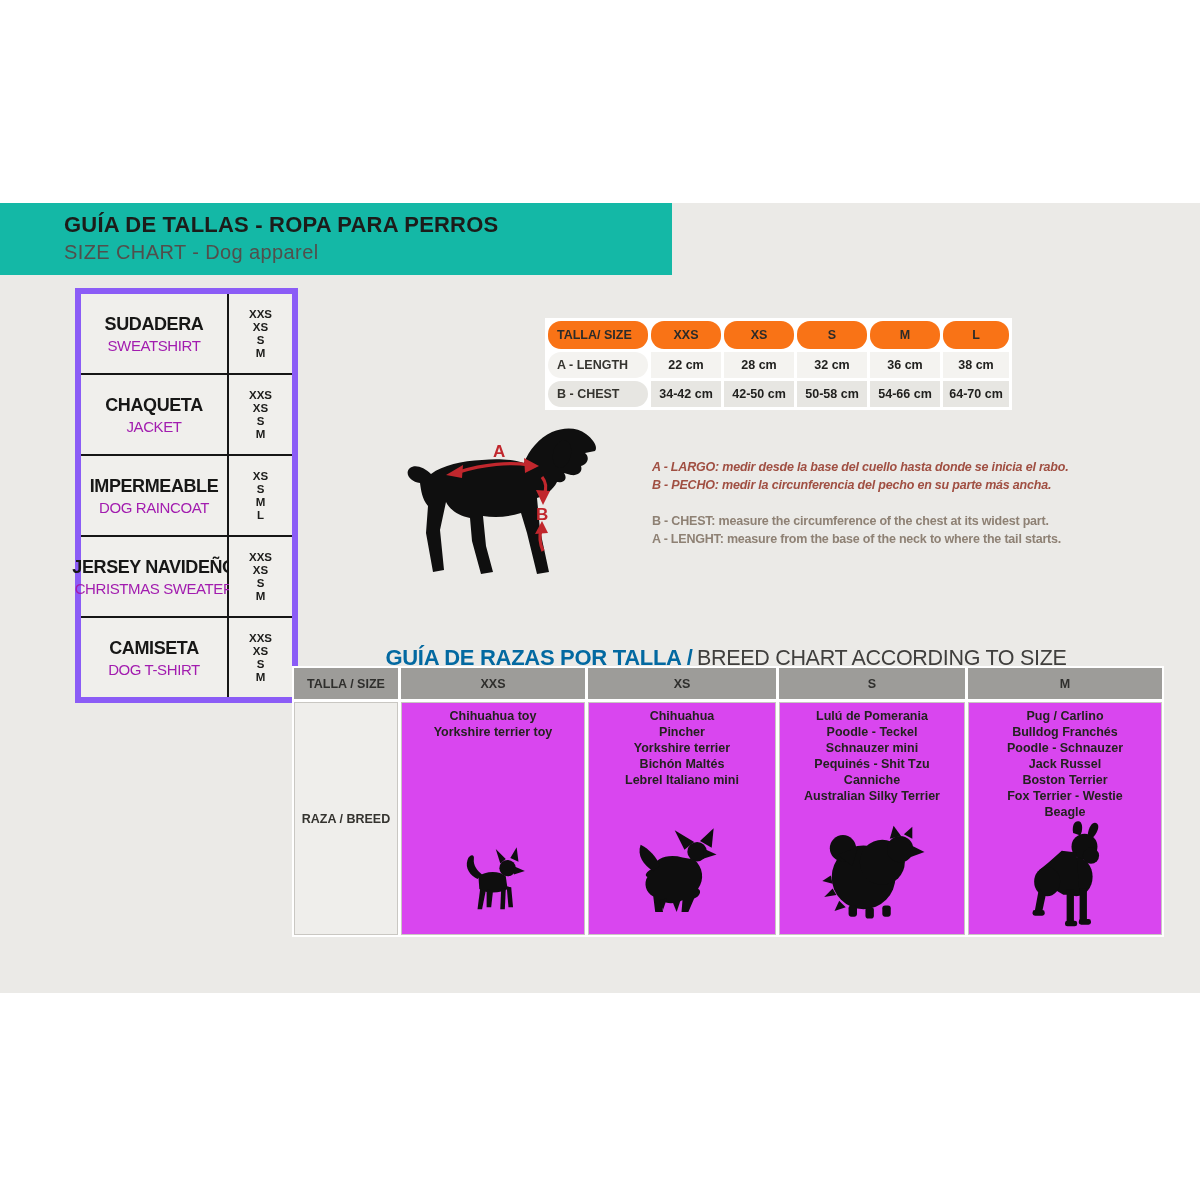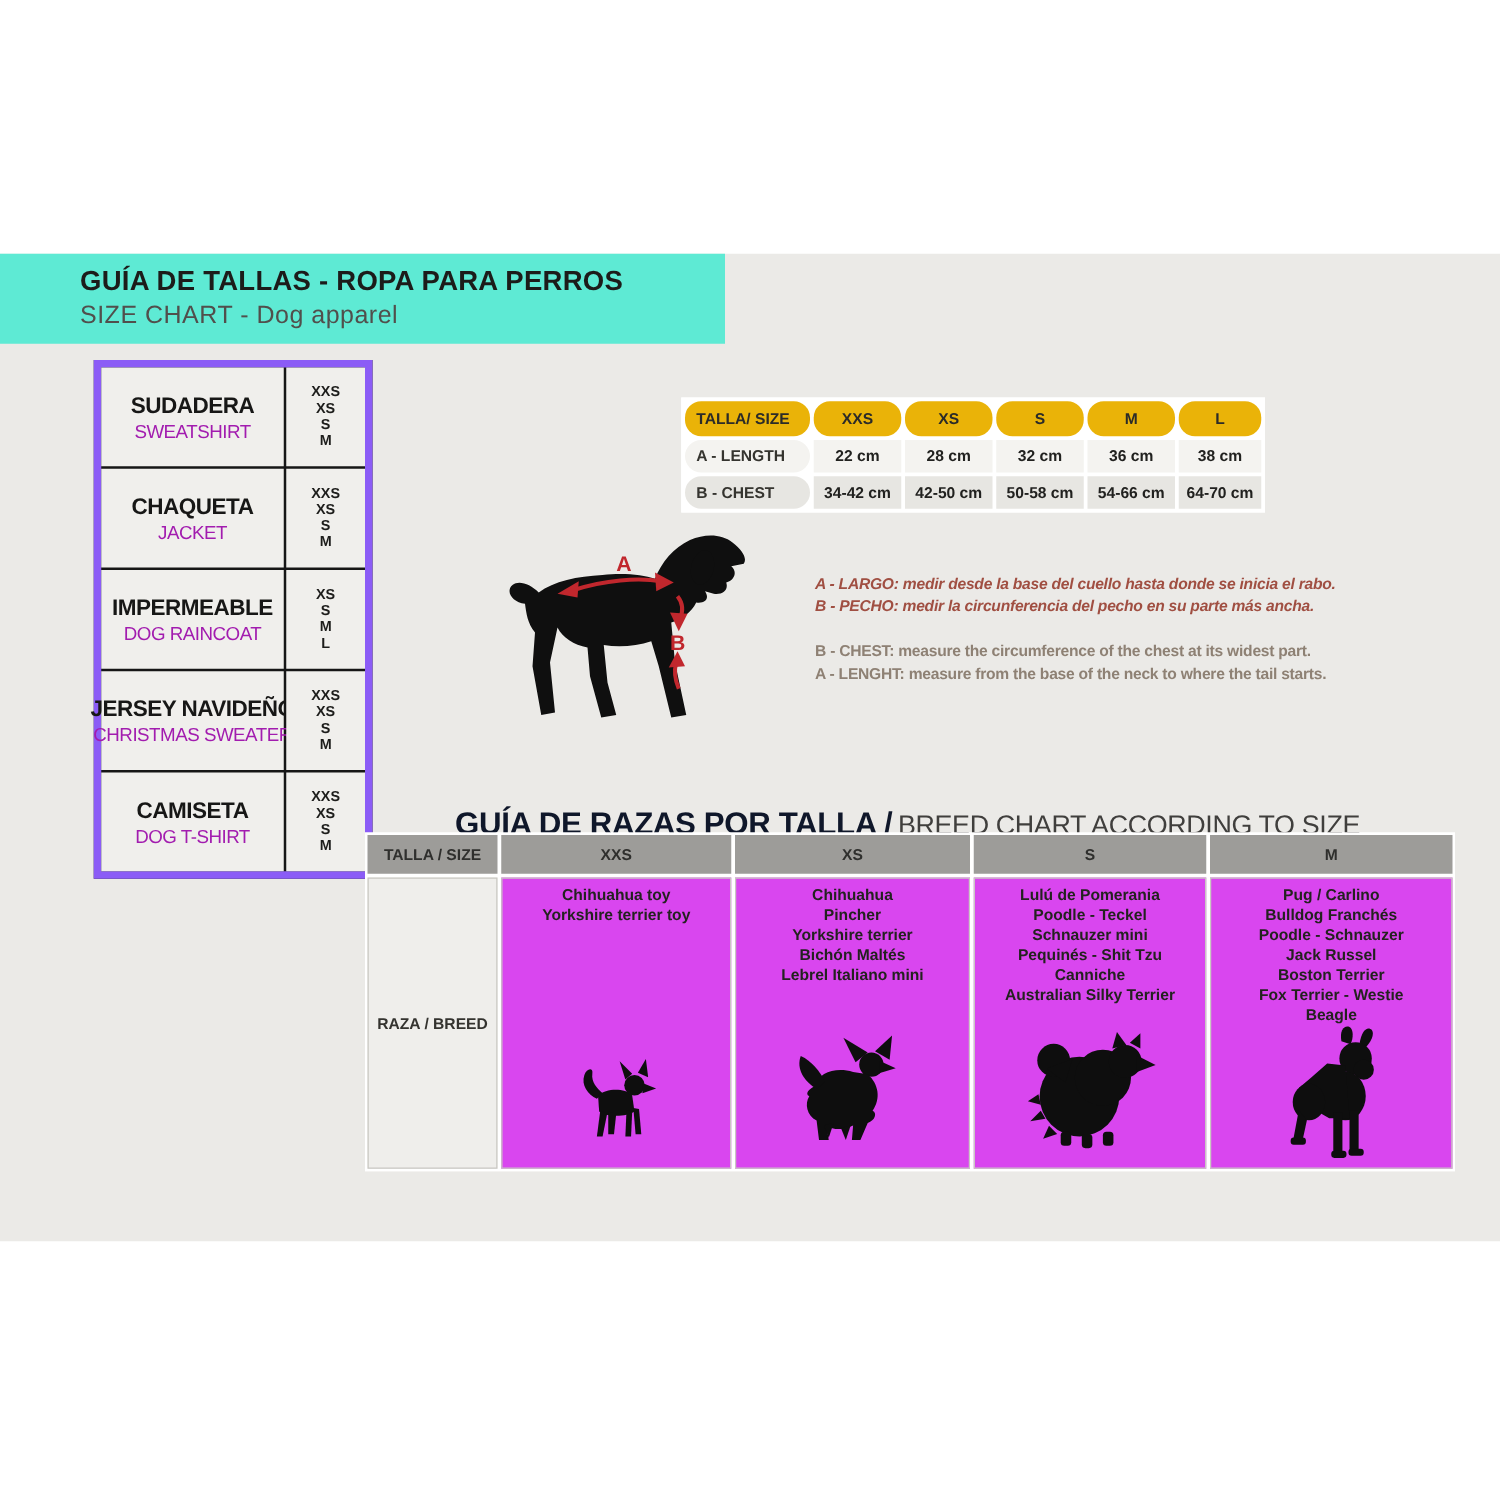--- a/index.html
+++ b/index.html
@@ -5,56 +5,56 @@
   html,body{margin:0;padding:0;}
   body{
     width:1200px;height:1200px;background:#ffffff;
     font-family:"Liberation Sans", sans-serif;
     -webkit-font-smoothing:antialiased;
   }
   .stage{position:relative;width:1200px;height:1200px;overflow:hidden;background:#ffffff;}
   .band{position:absolute;left:0;top:203px;width:1200px;height:790px;background:#ebeae7;}
 
   
-  .header-bar{position:absolute;left:0;top:203px;width:580px;height:72px;background:#5eead4;}
+  .header-bar{position:absolute;left:0;top:203px;width:672px;height:72px;background:#14b8a6;}
   .header-bar .t1{position:absolute;left:64px;top:9px;font-size:22px;font-weight:bold;color:#1c1c1a;letter-spacing:.2px;white-space:nowrap;}
   .header-bar .t2{position:absolute;left:64px;top:38px;font-size:20px;color:#514f4c;letter-spacing:.4px;white-space:nowrap;}
 
   
   .ptable{position:absolute;left:75px;top:288px;width:211px;background:#161616;border:6px solid #8b5cf6;
           display:grid;grid-template-rows:repeat(5,79px);row-gap:2px;}
   .prow{display:grid;grid-template-columns:146px 1fr;column-gap:2px;}
   .pcell{background:#f0efec;display:flex;flex-direction:column;align-items:center;justify-content:center;}
   .pname .es{font-size:18px;font-weight:bold;color:#171716;letter-spacing:-.4px;white-space:nowrap;}
   .pname .en{font-size:15px;font-weight:normal;color:#a21caf;letter-spacing:-.4px;margin-top:2px;white-space:nowrap;}
   .psizes div{font-size:11.5px;font-weight:bold;color:#1d1d1b;line-height:13px;text-align:center;}
 
   
   .stable{position:absolute;left:545px;top:318px;display:grid;
           grid-template-columns:100px 70px 70px 70px 70px 66px;
           grid-template-rows:28px 26px 26px;gap:3px;background:#ffffff;border:3px solid #ffffff;}
   .scell{display:flex;align-items:center;justify-content:center;font-size:12.5px;font-weight:bold;}
-  .sh{background:#eab308;color:#2b2b29;border-radius:13px;}
+  .sh{background:#f97316;color:#2b2b29;border-radius:13px;}
   .sh.first, .slabel{justify-content:flex-start;padding-left:9px;box-sizing:border-box;}
   .sr1{background:#f4f3f0;color:#21211f;}
   .sr2{background:#e7e6e2;color:#21211f;}
   .slabel{color:#35342f;border-radius:13px;}
 
   
   .diagram{position:absolute;left:396px;top:420px;}
 
   
   .notes{position:absolute;white-space:nowrap;font-weight:bold;letter-spacing:-.2px;}
   .notes div{line-height:18px;font-size:12.5px;}
   .notes.es{left:652px;top:458px;color:#a04f42;font-style:italic;}
   .notes.en{left:652px;top:512px;color:#8e8174;}
 
   
   .breed-title{position:absolute;left:292px;top:645px;width:868px;text-align:center;white-space:nowrap;}
-  .breed-title .bt-es{font-size:25px;font-weight:bold;color:#0f172a;letter-spacing:-.3px;}
+  .breed-title .bt-es{font-size:22px;font-weight:bold;color:#0369a1;letter-spacing:-.3px;}
   .breed-title .bt-en{font-size:21.5px;font-weight:normal;color:#403f3d;letter-spacing:-.3px;}
 
   
   .btable{position:absolute;left:292px;top:666px;width:868px;background:#ffffff;border:2px solid #ffffff;
           display:grid;grid-template-columns:104px 184px 188px 186px 194px;grid-template-rows:31px 233px;gap:3px;}
   .bh{background:#9d9c99;color:#2f2f2d;font-size:12.5px;font-weight:bold;display:flex;align-items:center;justify-content:center;}
   .bcell{background:#d946ef;border:1px solid #c9c7c2;box-sizing:border-box;display:flex;flex-direction:column;align-items:center;justify-content:space-between;}
   .bcell .breeds{padding-top:5px;text-align:center;}
   .bcell .breeds div{font-size:12.5px;font-weight:bold;color:#23221f;line-height:16px;white-space:nowrap;}
   .bcell .dogwrap{display:flex;align-items:flex-end;justify-content:center;padding-bottom:8px;}

